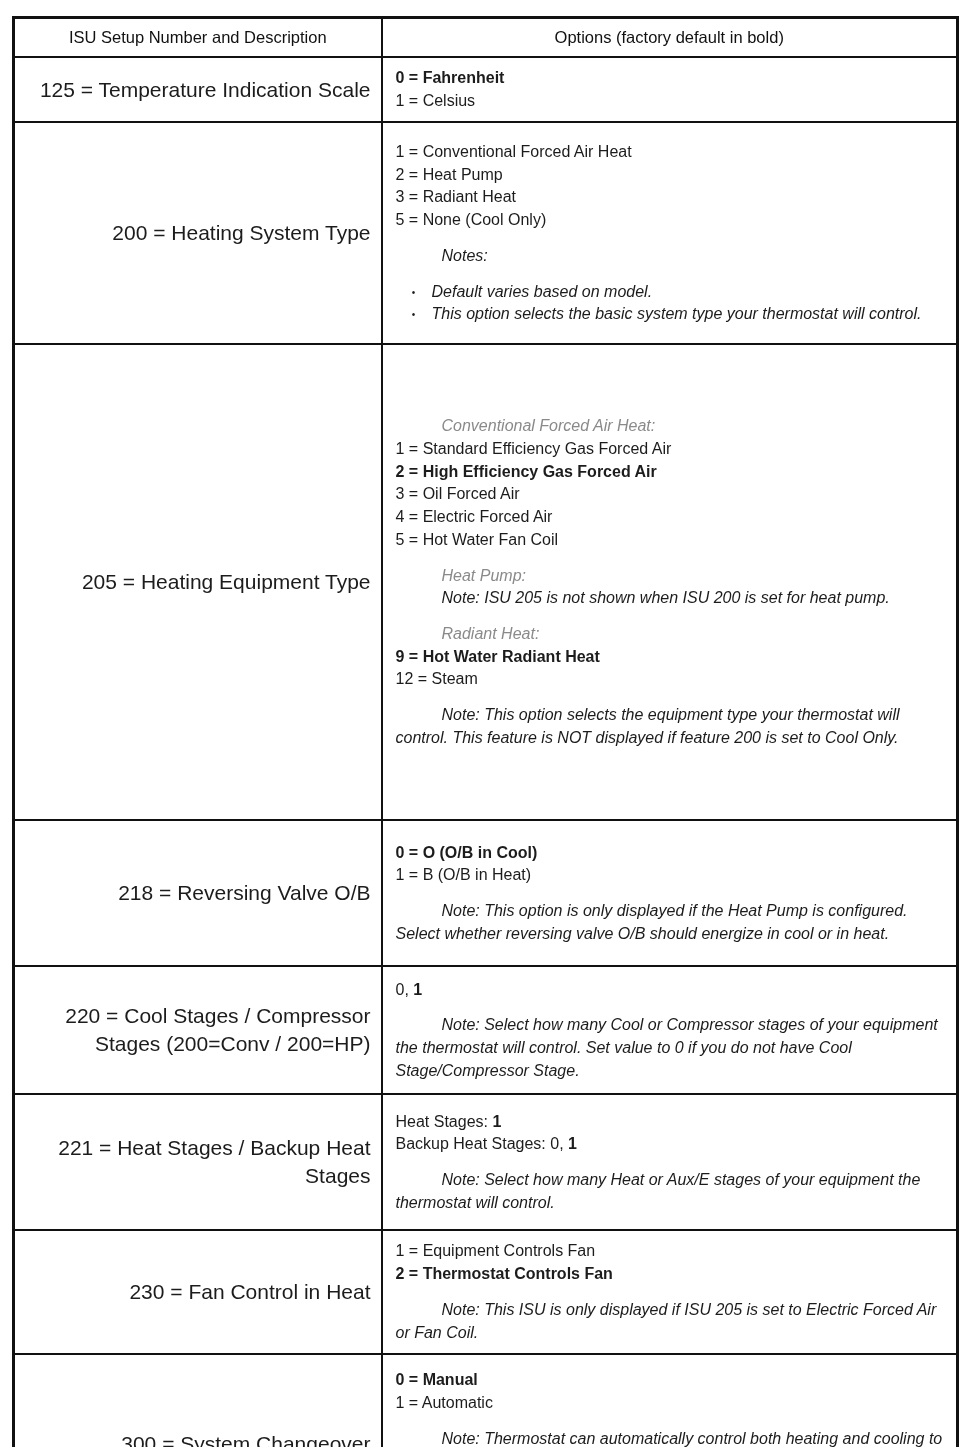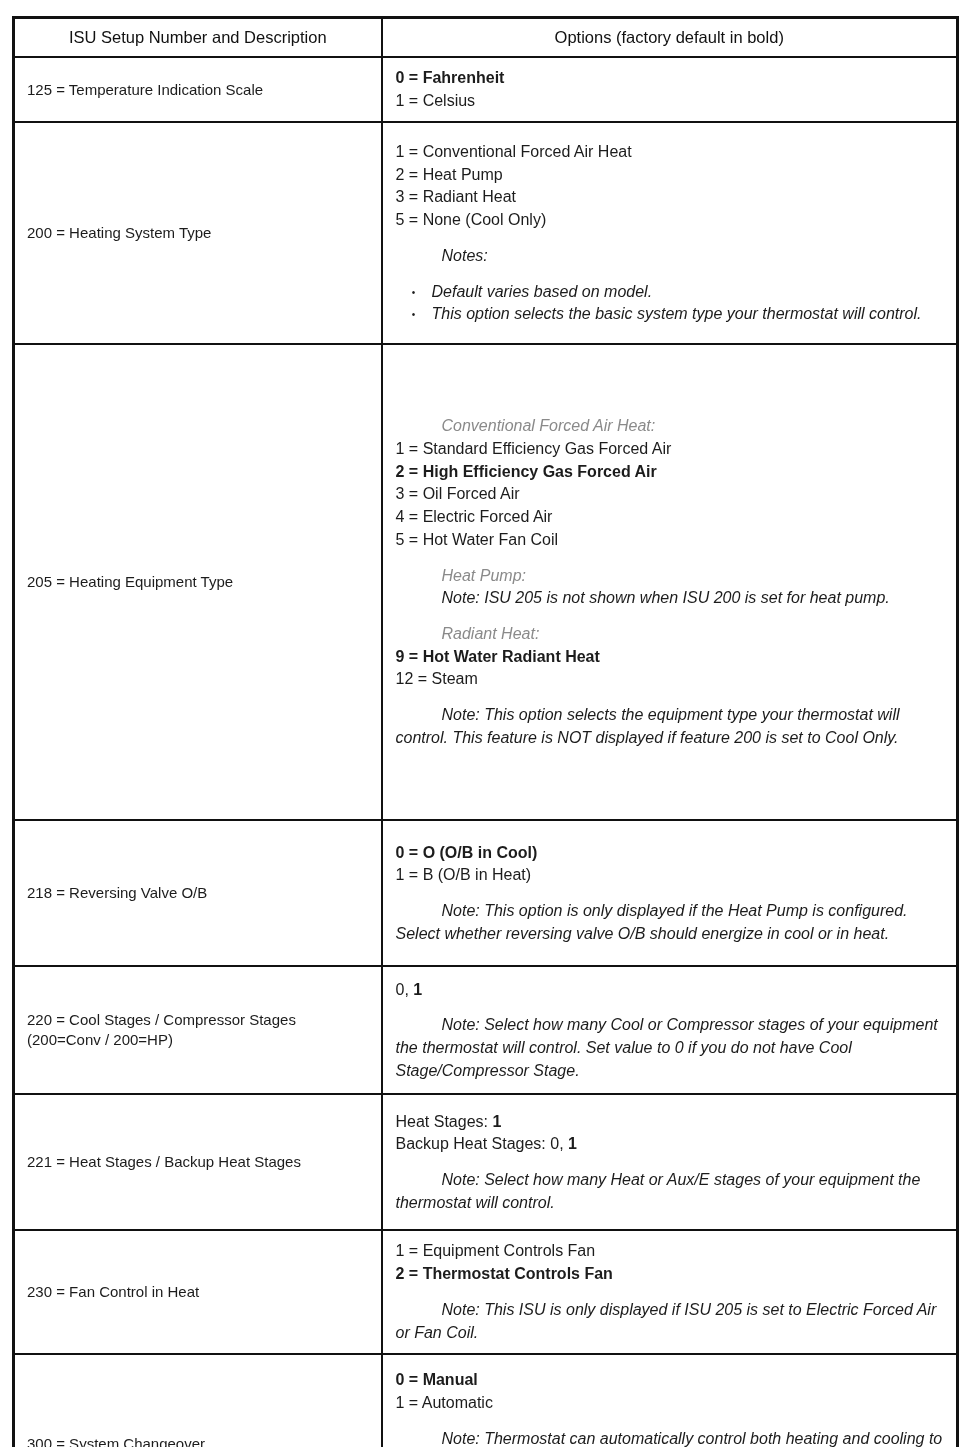--- a/index.html
+++ b/index.html
@@ -28,22 +28,23 @@
     font-size: 16.5px;
     font-weight: normal;
     text-align: center;
     padding: 9px 6px;
     color: #111111;
   }
   th.col-isu { width: 368px; }
   td.isu-cell {
     vertical-align: middle;
     padding: 10px 10px 10px 12px;
-    font-size: 15px;
+    font-size: 21px;
     line-height: 1.35;
+    text-align: right;
   }
   td.options-cell {
     vertical-align: middle;
     padding: 9px 12px 9px 13px;
     font-size: 16px;
     line-height: 1.42;
   }
   .block { margin: 0 0 13px 0; }
   .block:last-child { margin-bottom: 0; }
   .text-line { min-height: 1.2em; }

